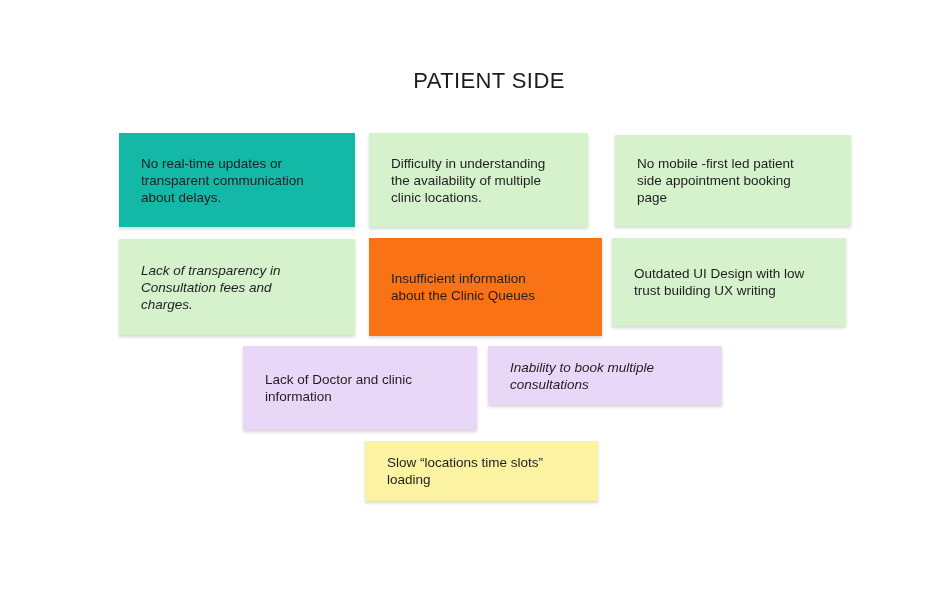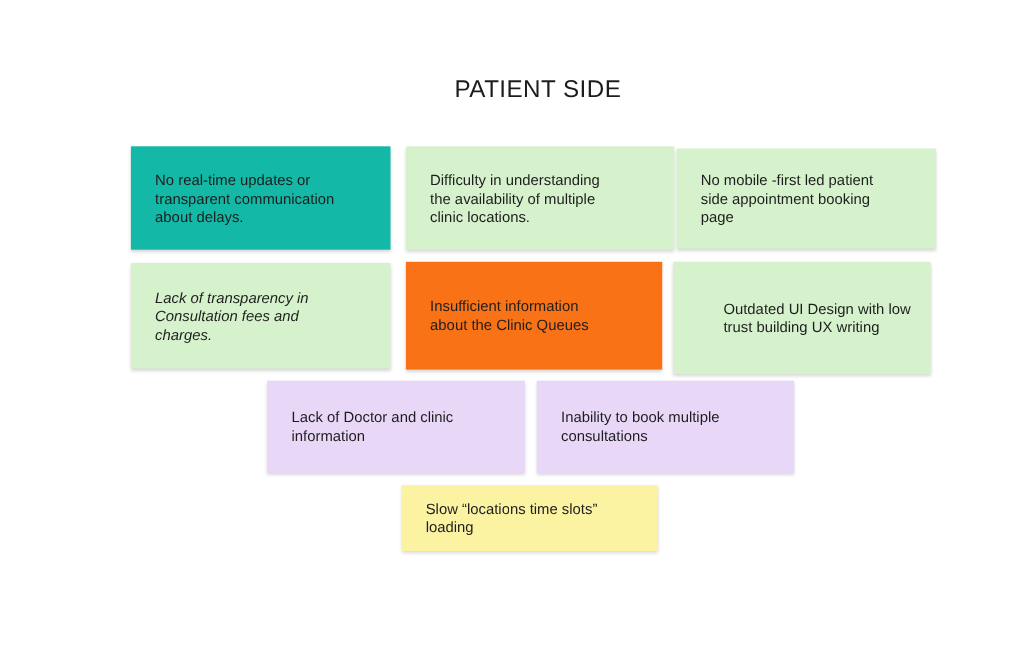--- a/index.html
+++ b/index.html
@@ -38,27 +38,27 @@
     cursor: default;
   }
   .sticky .note-text {
     font-size: 13.5px;
     line-height: 17px;
     color: #1e1e1e;
     white-space: pre-line;
   }
   
   .n0 { left: 95px;  top: 133px; width: 236px; height: 94px; }
-  .n1 { left: 345px; top: 133px; width: 244px; height: 94px; }
+  .n1 { left: 345px; top: 133px; width: 219px; height: 94px; }
   .n2 { left: 591px; top: 135px; width: 236px; height: 91px; }
   .n3 { left: 95px;  top: 239px; width: 236px; height: 96px; }
   .n4 { left: 345px; top: 238px; width: 233px; height: 98px; }
-  .n5 { left: 588px; top: 238px; width: 234px; height: 102px; justify-content: flex-end; }
+  .n5 { left: 588px; top: 238px; width: 234px; height: 88px; }
   .n6 { left: 219px; top: 346px; width: 234px; height: 84px; }
-  .n7 { left: 464px; top: 346px; width: 234px; height: 84px; }
+  .n7 { left: 464px; top: 346px; width: 234px; height: 59px; font-style: italic; }
   .n8 { left: 341px; top: 441px; width: 233px; height: 60px; }
 </style>
 </head>
 <body>
 
 <div class="board">
 
   <div class="board-title">PATIENT SIDE</div>
 
   <div class="sticky n0" style="background: #14b8a6;">

